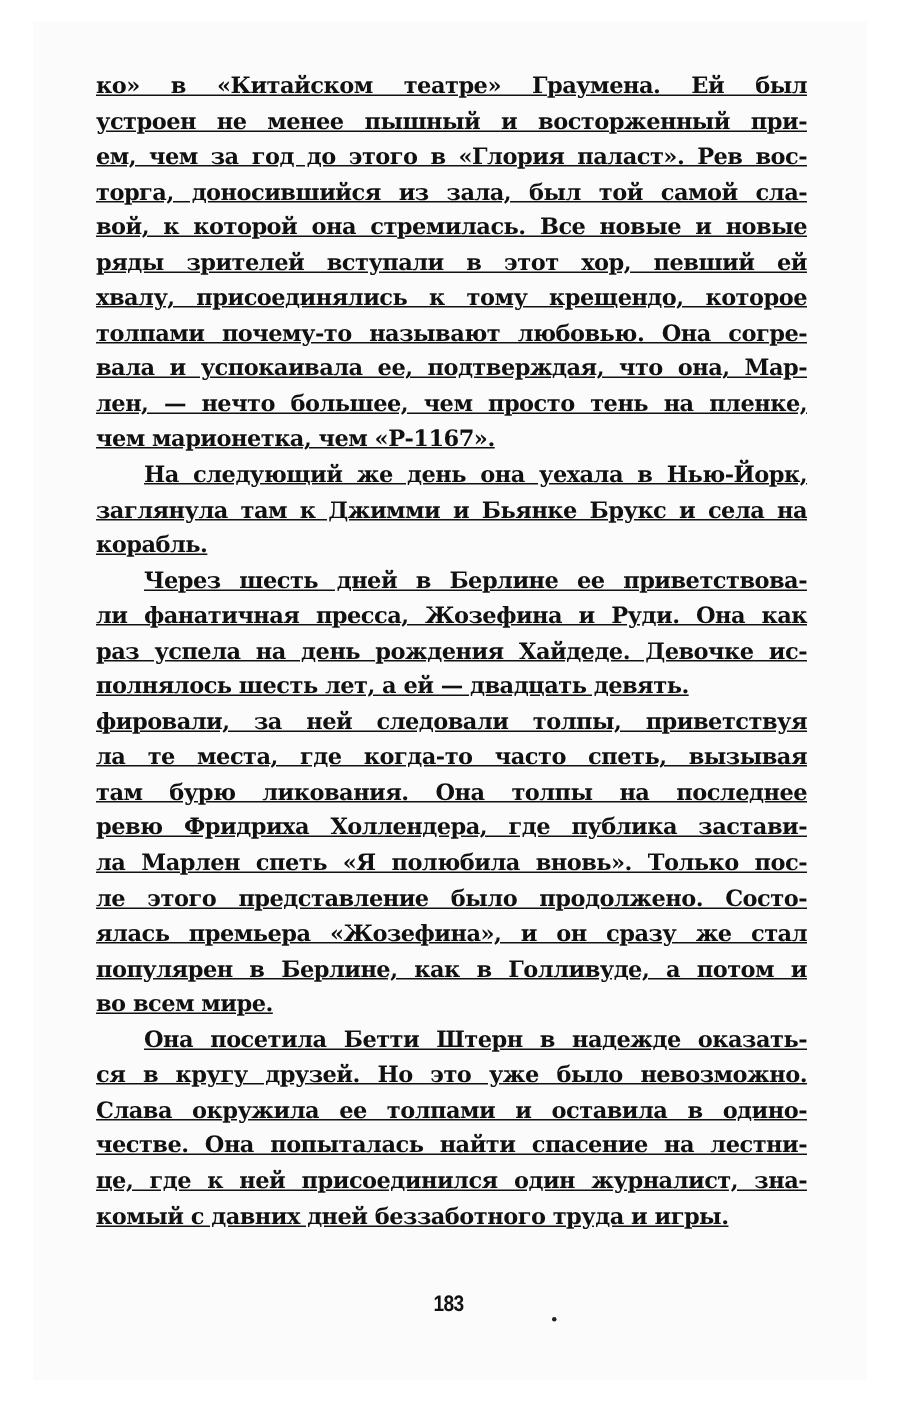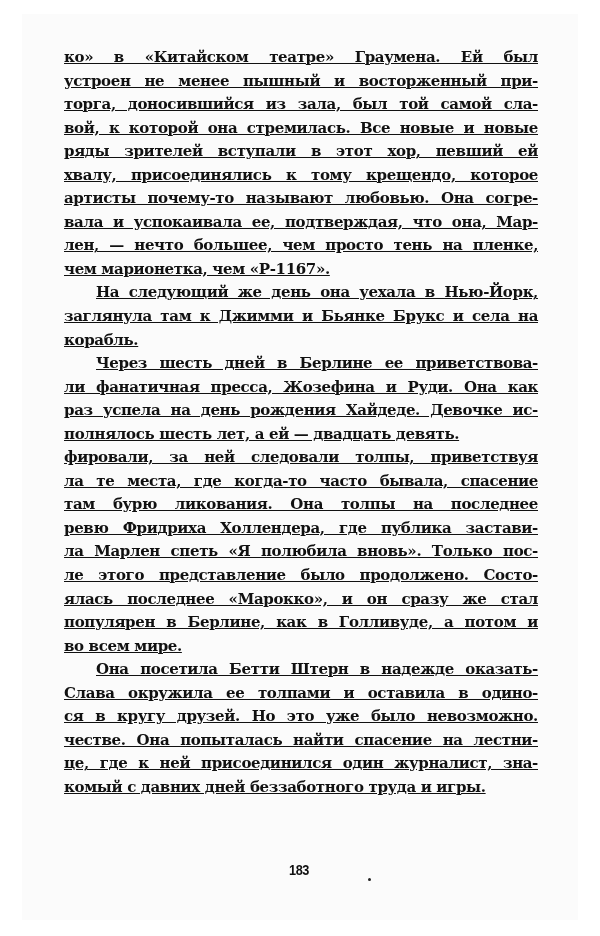--- a/index.html
+++ b/index.html
@@ -72,46 +72,47 @@
   </style>
 </head>
 <body>
 
 <div class="page-sheet">
 </div>
 
 <div class="text-block" id="text-block">
     <span class="line">ко» в «Китайском театре» Граумена. Ей был</span>
     <span class="line">устроен не менее пышный и восторженный при-</span>
+    <span class="line">ем, чем за год до этого в «Глория паласт». Рев вос-</span>
     <span class="line">торга, доносившийся из зала, был той самой сла-</span>
     <span class="line">вой, к которой она стремилась. Все новые и новые</span>
     <span class="line">ряды зрителей вступали в этот хор, певший ей</span>
     <span class="line">хвалу, присоединялись к тому крещендо, которое</span>
-    <span class="line">артисты почему-то называют любовью. Она согре-</span>
+    <span class="line">толпами почему-то называют любовью. Она согре-</span>
     <span class="line">вала и успокаивала ее, подтверждая, что она, Мар-</span>
     <span class="line">лен, — нечто большее, чем просто тень на пленке,</span>
     <span class="line last">чем марионетка, чем «Р-1167».</span>
     <span class="line indent">На следующий же день она уехала в Нью-Йорк,</span>
     <span class="line">заглянула там к Джимми и Бьянке Брукс и села на</span>
     <span class="line last">корабль.</span>
     <span class="line indent">Через шесть дней в Берлине ее приветствова-</span>
     <span class="line">ли фанатичная пресса, Жозефина и Руди. Она как</span>
     <span class="line">раз успела на день рождения Хайдеде. Девочке ис-</span>
     <span class="line last">полнялось шесть лет, а ей — двадцать девять.</span>
     <span class="line">фировали, за ней следовали толпы, приветствуя</span>
-    <span class="line">ла те места, где когда-то часто бывала, спасение</span>
+    <span class="line">ла те места, где когда-то часто спеть, вызывая</span>
     <span class="line">там бурю ликования. Она толпы на последнее</span>
     <span class="line">ревю Фридриха Холлендера, где публика застави-</span>
     <span class="line">ла Марлен спеть «Я полюбила вновь». Только пос-</span>
     <span class="line">ле этого представление было продолжено. Состо-</span>
-    <span class="line">ялась последнее «Марокко», и он сразу же стал</span>
+    <span class="line">ялась премьера «Жозефина», и он сразу же стал</span>
     <span class="line">популярен в Берлине, как в Голливуде, а потом и</span>
     <span class="line last">во всем мире.</span>
     <span class="line indent">Она посетила Бетти Штерн в надежде оказать-</span>
+    <span class="line">ся в кругу друзей. Но это уже было невозможно.</span>
     <span class="line">Слава окружила ее толпами и оставила в одино-</span>
-    <span class="line">ся в кругу друзей. Но это уже было невозможно.</span>
     <span class="line">честве. Она попыталась найти спасение на лестни-</span>
     <span class="line">це, где к ней присоединился один журналист, зна-</span>
     <span class="line last">комый с давних дней беззаботного труда и игры.</span>
   </div>
 
 <div class="page-number">183</div>
 <div class="scan-dot"></div>
 
 </body></html>

